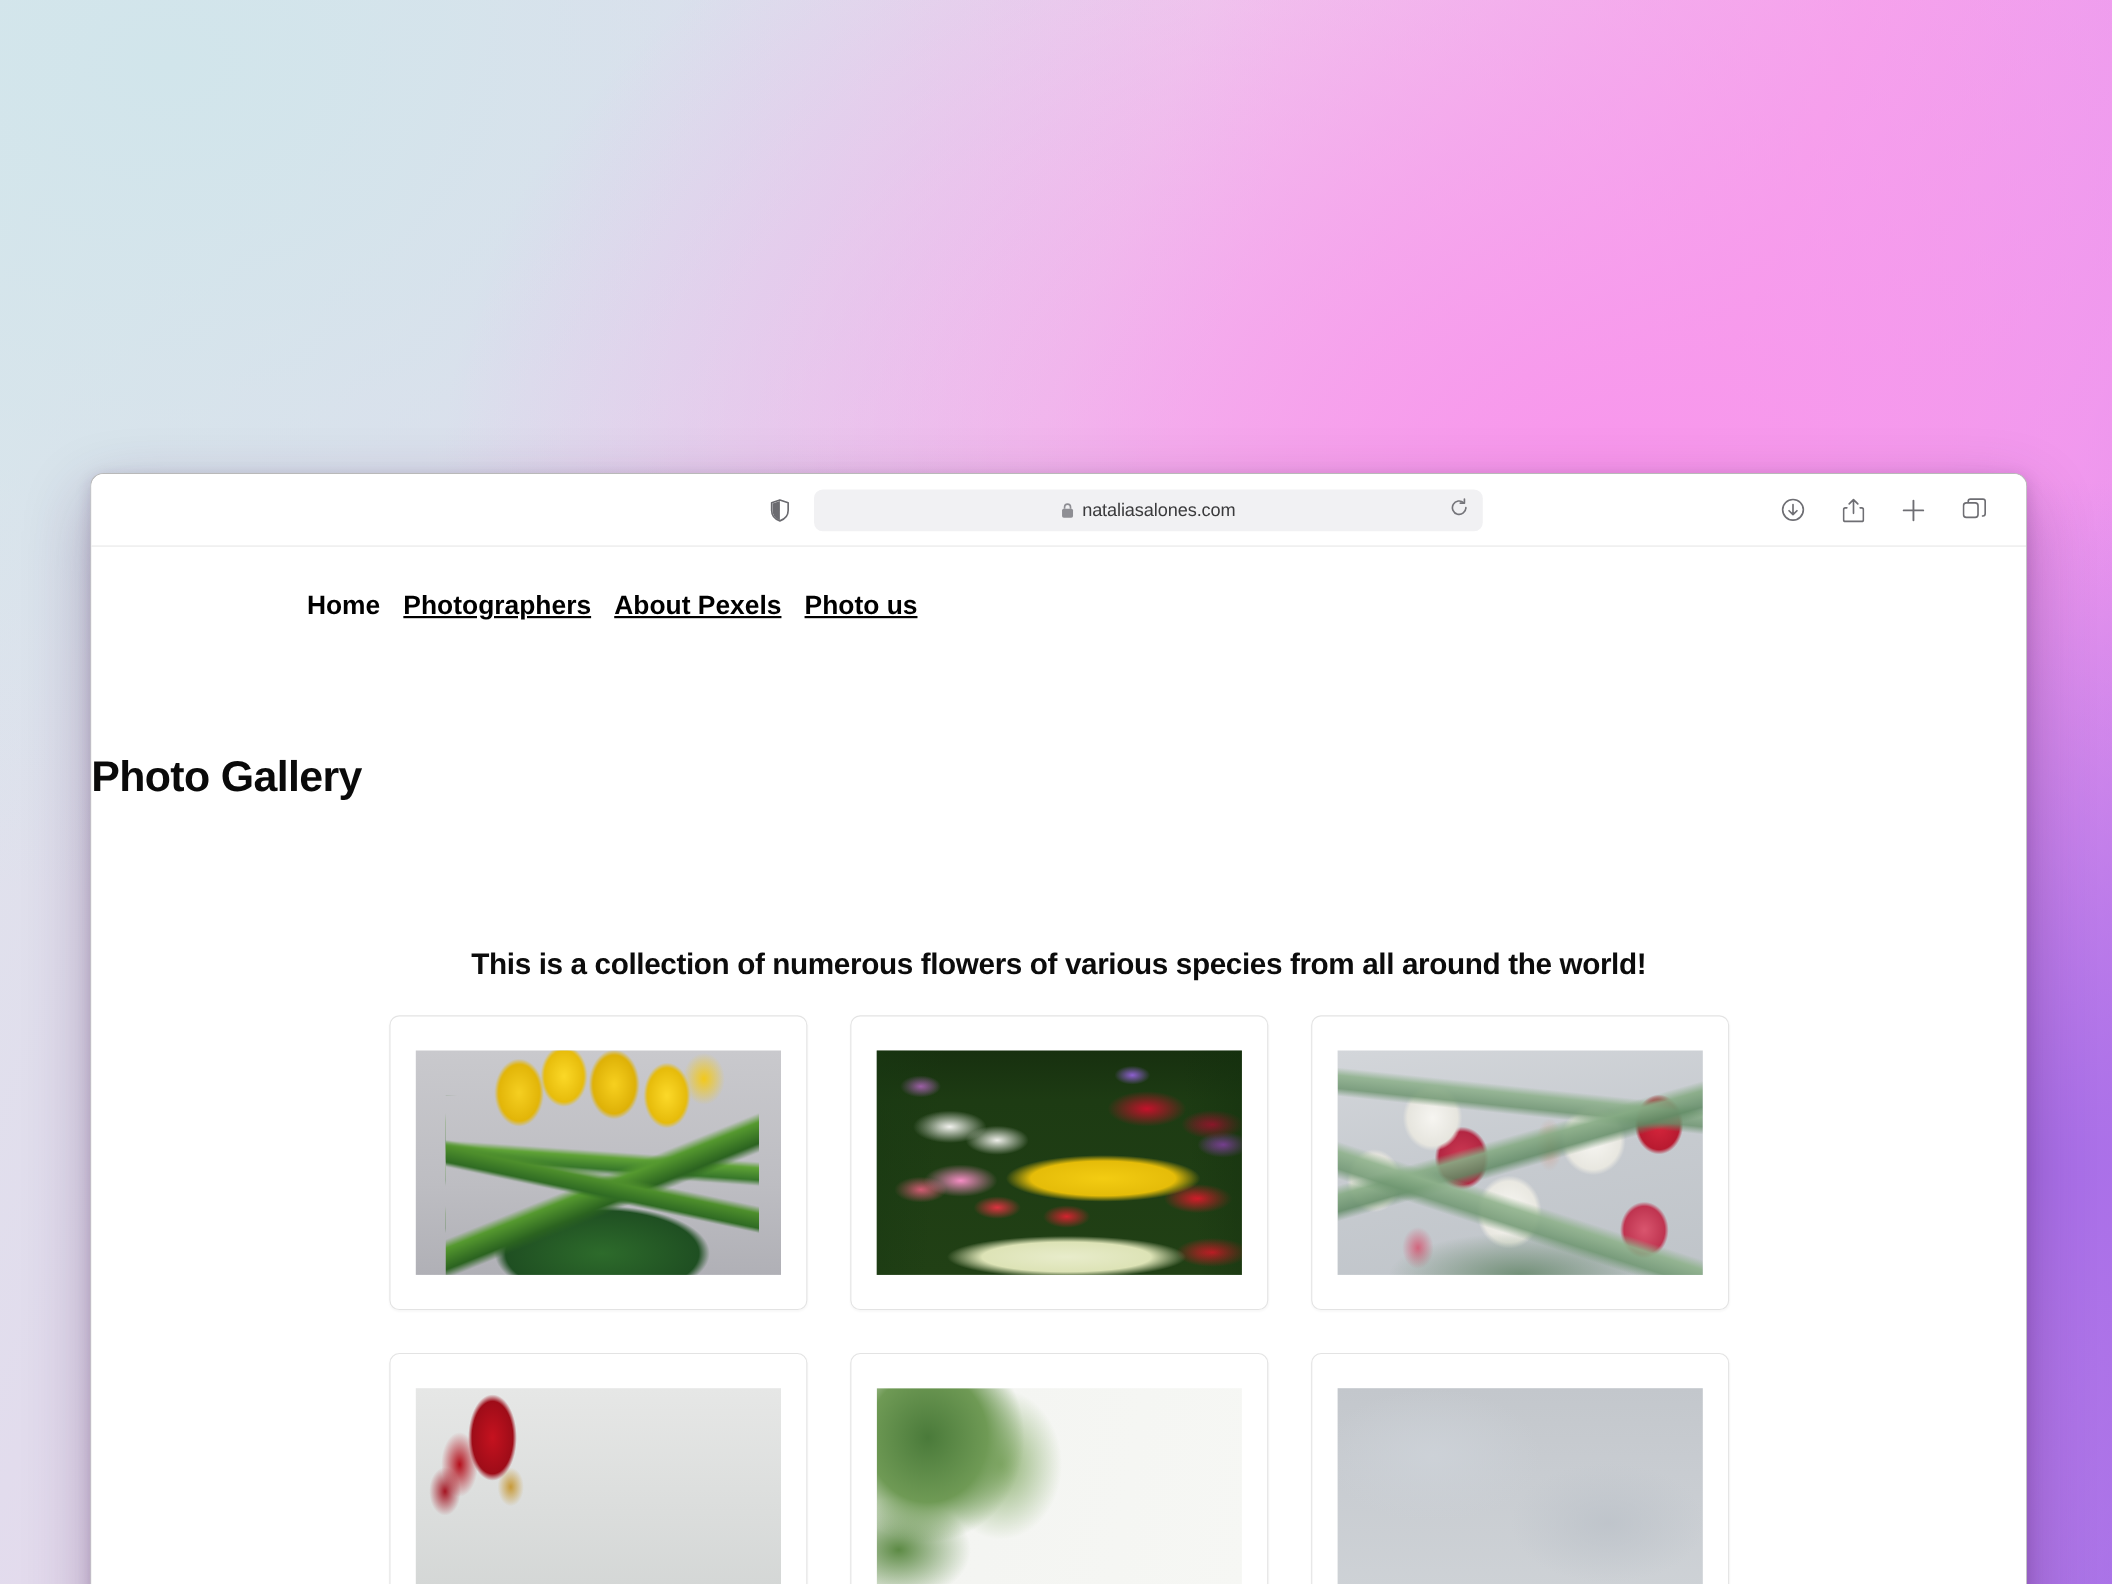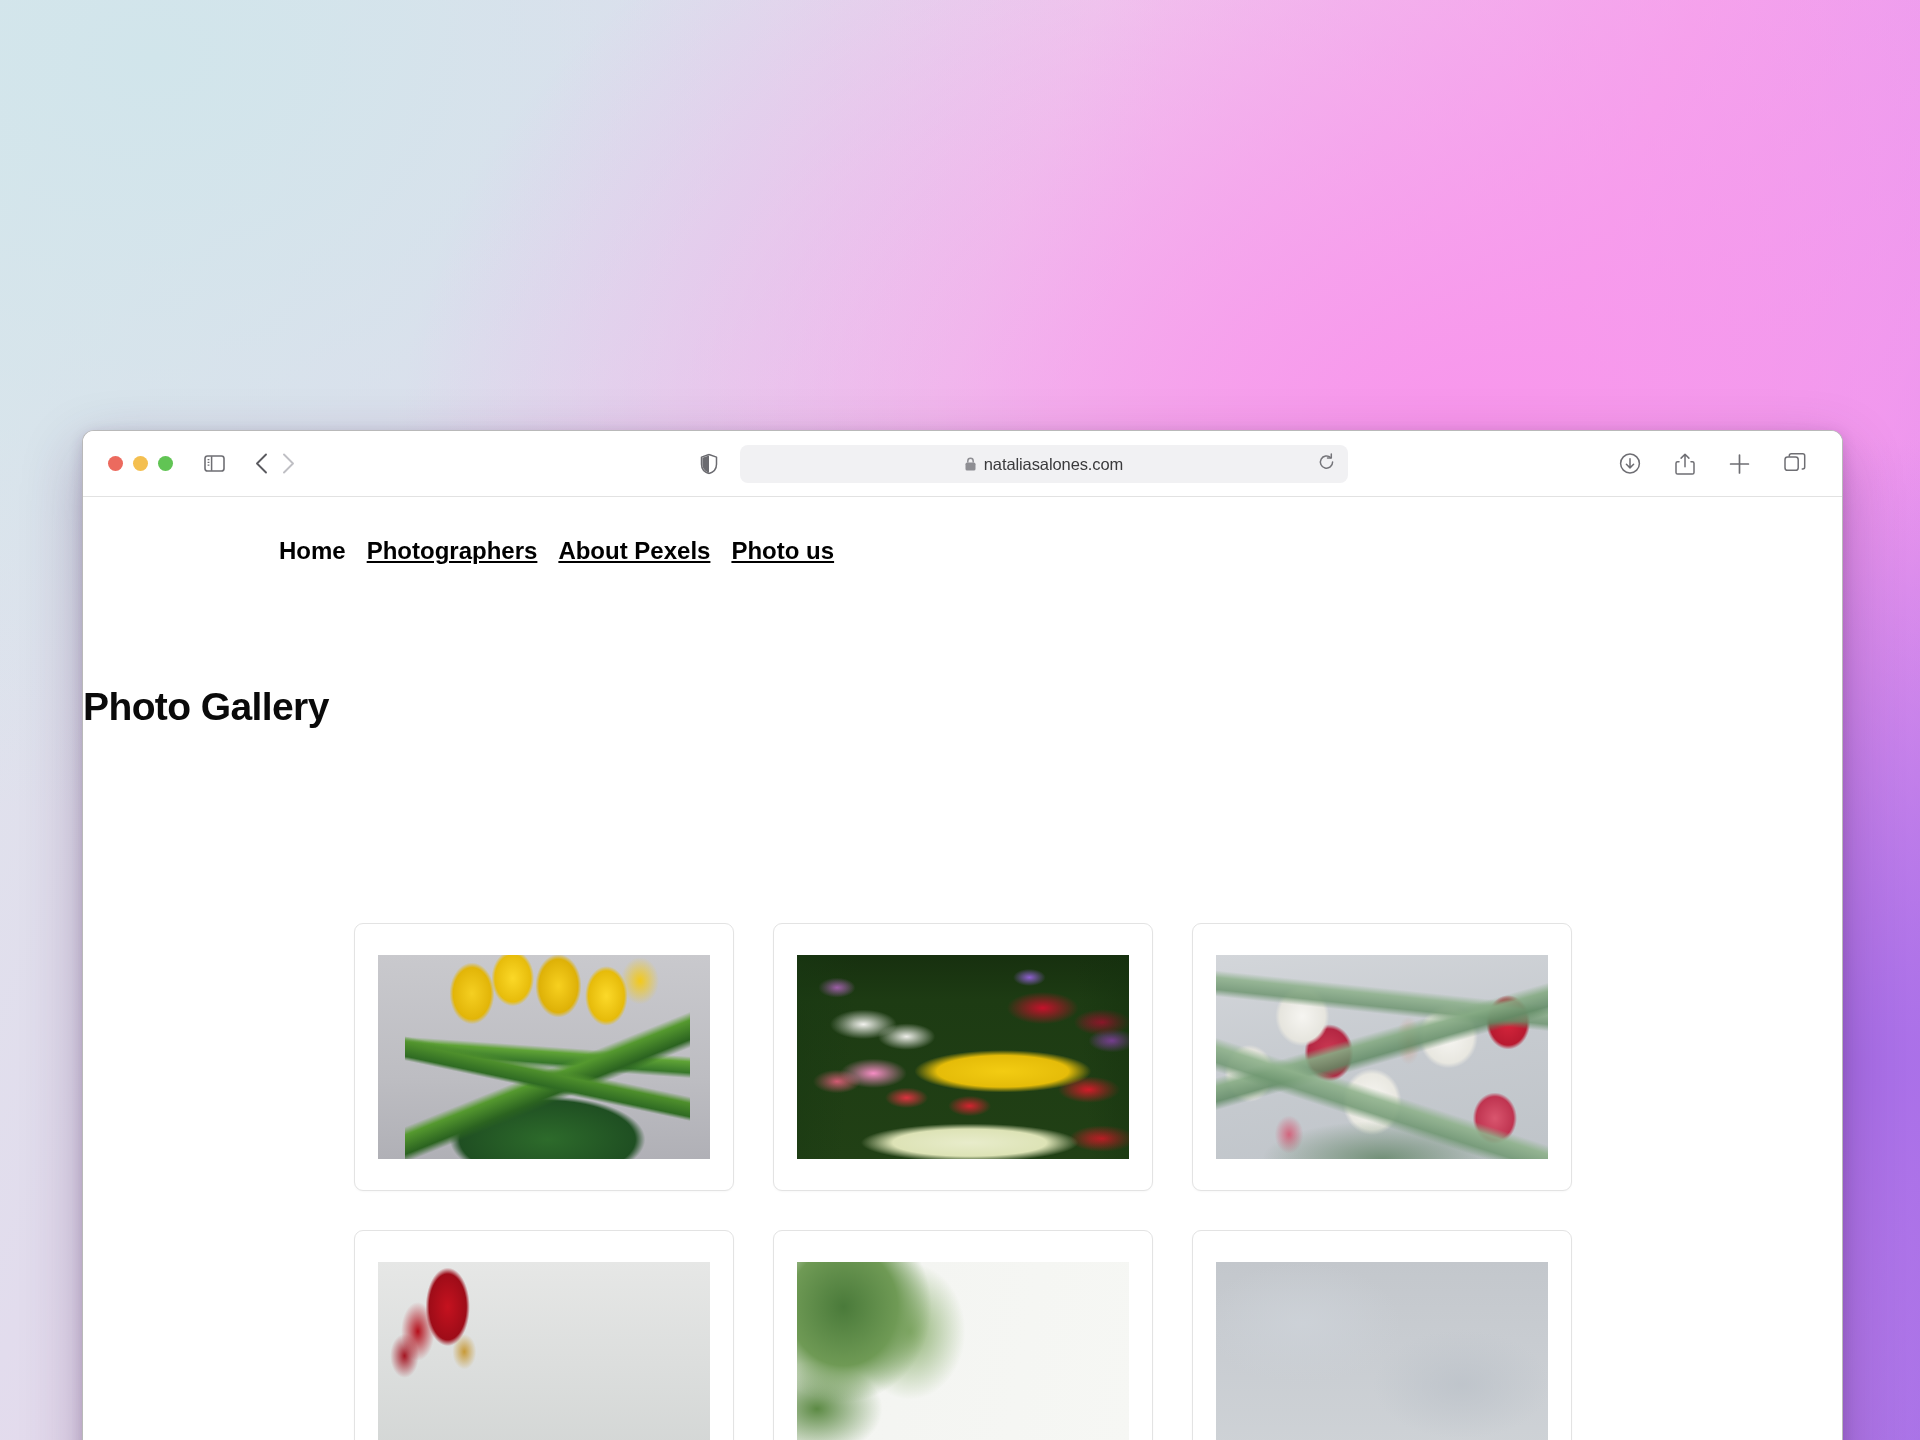--- a/index.html
+++ b/index.html
@@ -31,21 +31,21 @@
     box-shadow:0 22px 60px rgba(60,20,80,0.30), 0 4px 14px rgba(60,20,80,0.18);
     overflow:hidden;
   }
 
   
   #toolbar{
     position:relative;
     height:66px;
     background:#ffffff;
     border-bottom:1px solid #e2e2e2;
-    display:flex; align-items:center;
+    display:flex; align-items:center;justify-content:center;
   }
   .traffic{
     display:flex; gap:10px; align-items:center;
     margin-left:25px;
   }
   .light{ width:15px; height:15px; border-radius:50%; }
   .light.red{ background:#ec6a5e; }
   .light.yellow{ background:#f4bf50; }
   .light.green{ background:#61c454; }
 
@@ -330,20 +330,21 @@
   <div id="page">
 
     <nav id="sitenav">
       <span class="home">Home</span>
       <a href="#">Photographers</a>
       <a href="#">About Pexels</a>
       <a href="#">Photo us</a>
     </nav>
 
     <h1 id="gallery-title">Photo Gallery</h1>
+    <h2 id="gallery-sub">This is a collection of numerous flowers of various species from all around the world!</h2>
 
     <div id="grid">
       <div class="card">
         <div class="photo p-yellow-vase"></div>
       </div>
       <div class="card">
         <div class="photo p-field"></div>
       </div>
       <div class="card">
         <div class="photo p-white-red"></div>

